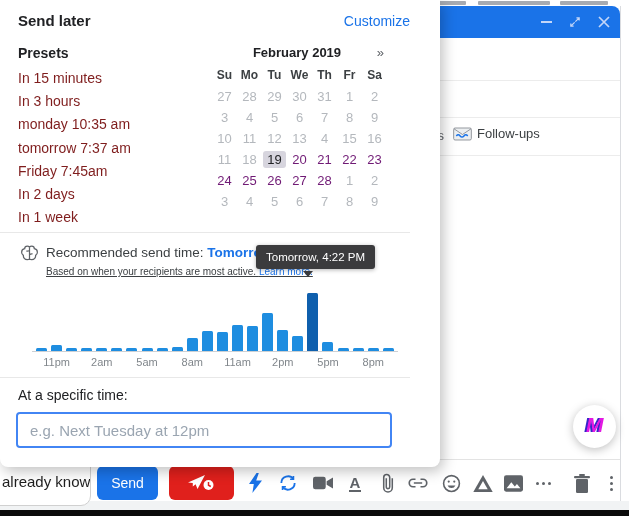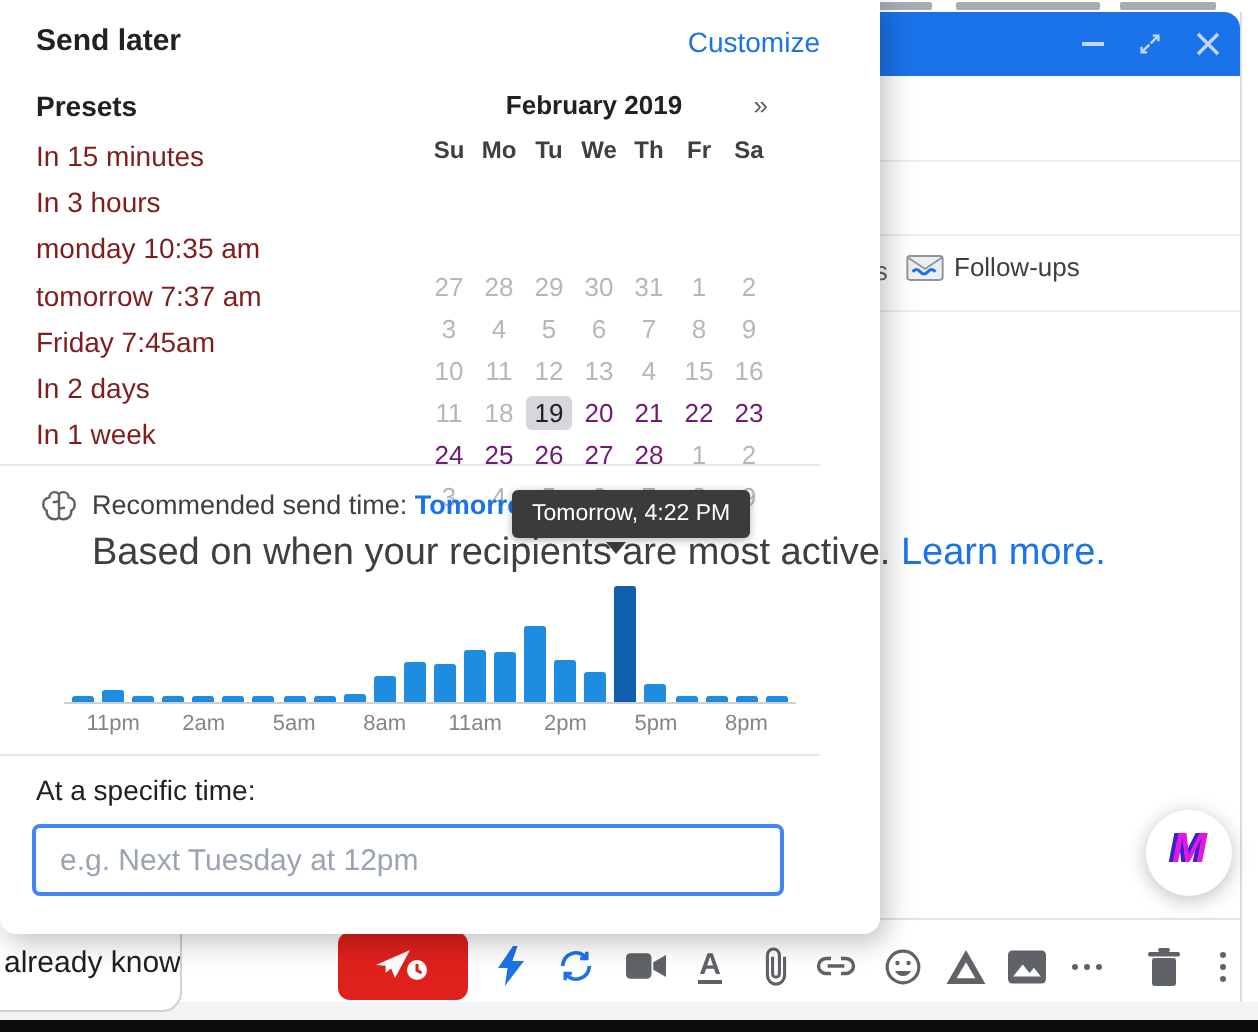--- a/index.html
+++ b/index.html
@@ -43,32 +43,32 @@
   .customize { position:absolute; right:30px; top:13px; font-size:14px; color:#1a73e8; cursor:pointer; }
   .presets-label { position:absolute; left:18px; top:45px; font-size:14px; font-weight:600; color:#202124; }
   .presets-list { position:absolute; left:18px; top:66px; }
   .preset-item { height:23.3px; display:flex; align-items:center; font-size:14px; color:#7f1d1d; cursor:pointer; white-space:nowrap; }
 
   .calendar { position:absolute; left:212px; top:45px; width:180px; }
   .cal-month { position:absolute; left:10px; top:0; width:150px; text-align:center; font-size:13px; font-weight:600; color:#202124; }
   .cal-next { position:absolute; right:8px; top:0; font-size:13px; color:#5f6368; cursor:pointer; }
   .cal-headers { position:absolute; left:0; top:22px; display:grid; grid-template-columns:repeat(7,25px); }
   .cal-headers span { height:16px; display:flex; align-items:center; justify-content:center; font-size:12px; font-weight:600; color:#3c4043; }
-  .cal-days { position:absolute; left:0; top:41px; display:grid; grid-template-columns:repeat(7,25px); grid-auto-rows:21px;margin-top:47px; }
+  .cal-days { position:absolute; left:0; top:41px; display:grid; grid-template-columns:repeat(7,25px); grid-auto-rows:21px; }
   .day { display:flex; align-items:center; justify-content:center; font-size:13px; }
   .day span { padding:1px 4px; border-radius:3px; }
   .day.m { color:#b4b8bd; }
   .day.n { color:#701a75; cursor:pointer; }
   .day.s { color:#202124; cursor:pointer; }
   .day.s span { background:#d7d5de; }
 
   .div1 { position:absolute; left:0; top:232px; width:410px; height:1px; background:#e8e8e8; }
   .brain { position:absolute; left:19px; top:243px; }
   .rec-line1 { position:absolute; left:46px; top:245px; font-size:13.5px; color:#3c4043; white-space:nowrap; }
-  .rec-line2 { position:absolute; left:46px; top:266px; font-size:19px; color:#3c4043; white-space:nowrap; }
+  .rec-line2 { position:absolute; left:46px; top:266px; font-size:10px; color:#3c4043; white-space:nowrap;text-decoration:underline; }
   .blue-link { color:#1a73e8; font-weight:600; text-decoration:none; cursor:pointer; }
   .blue-link2 { color:#1a73e8; text-decoration:none; cursor:pointer; }
   .tooltip { position:absolute; left:256px; top:245px; background:#3b3b3d; color:#fff; font-size:11.5px; padding:6px 10px; border-radius:3px; white-space:nowrap; z-index:20; box-shadow:0 1px 4px rgba(0,0,0,.3); }
   .tooltip-caret { position:absolute; left:303px; top:271px; width:0; height:0; border-left:5px solid transparent; border-right:5px solid transparent; border-top:6px solid #3b3b3d; z-index:20; }
 
   .chart { position:absolute; left:36px; top:290px; width:358px; height:80px; }
   .bars { position:absolute; left:0; top:0; width:358px; height:61px; display:flex; justify-content:space-between; align-items:flex-end; }
   .bar-col { position:relative; width:11px; height:61px; display:flex; align-items:flex-end; }
   .bar { width:11px; border-radius:1.5px 1.5px 0 0; cursor:pointer; }
   .bar-label { position:absolute; top:66px; left:50%; transform:translateX(-50%); font-size:11px; color:#80868b; white-space:nowrap; }
@@ -125,20 +125,21 @@
   </div>
 
   <div class="toolbar"></div>
   <div class="gray-strip"></div>
   <div class="black-bar"></div>
 
   <div class="suggestion-box">
     <span>already know</span>
   </div>
 
+  <button class="send-btn">Send</button>
 
   <button class="mm-send-btn">
     <svg width="30" height="18" viewBox="0 0 30 18">
       <path d="M1 8.5 L18 1 L10.5 15 L8.6 10.2 L5.8 12.4 L5.8 8.9 Z" fill="#fff"></path>
       <circle cx="21.5" cy="11" r="5" fill="#fff"></circle>
       <path d="M21.5 8v3.2l2.3 1.3" stroke="#e0201c" stroke-width="1.5" fill="none"></path>
     </svg>
   </button>
 
   <div class="tb-icon" style="left:245px;">

